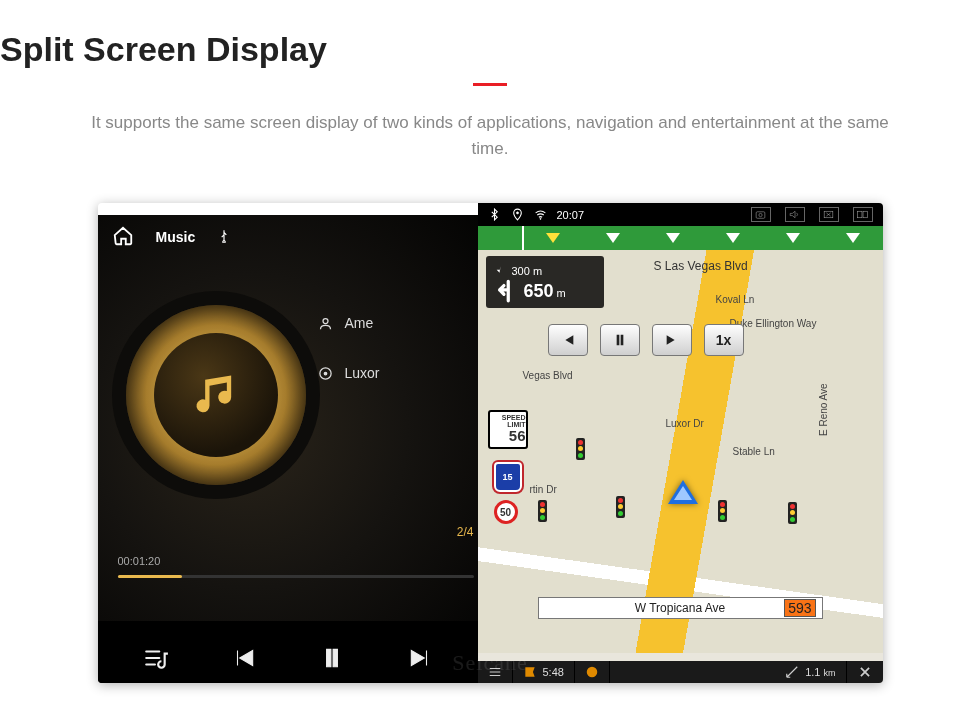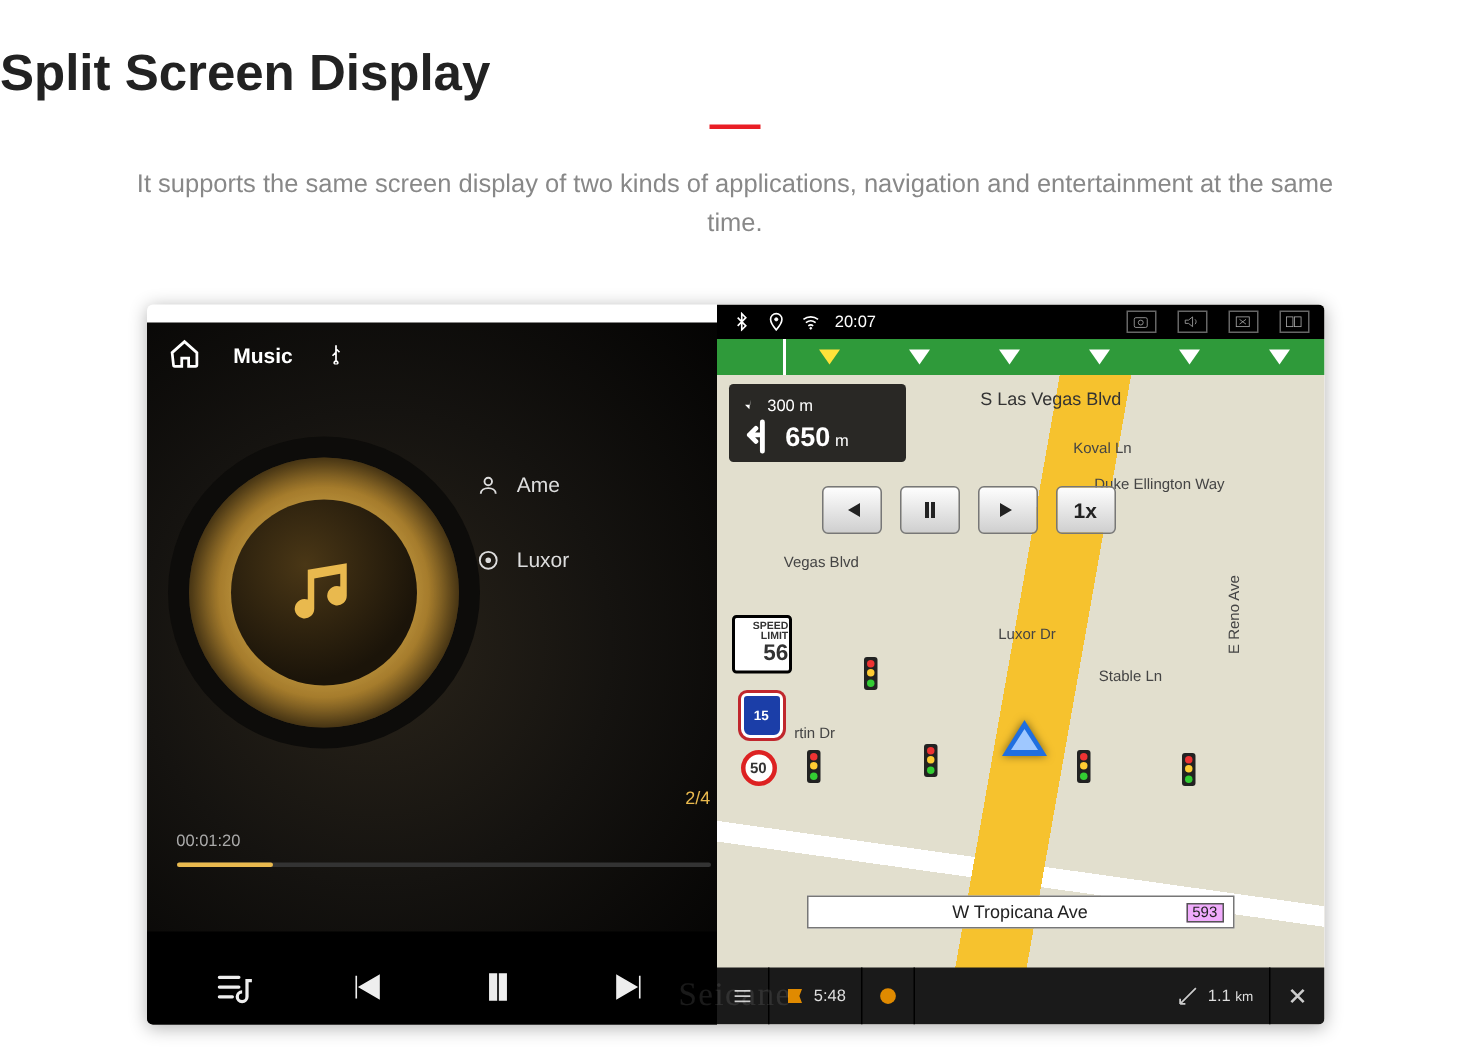--- a/index.html
+++ b/index.html
@@ -56,27 +56,27 @@
   .shield{position:absolute;left:16px;top:212px;width:28px;height:30px;background:#1b3ea8;border-radius:4px 4px 6px 6px;color:#fff;display:flex;flex-direction:column;align-items:center;justify-content:center;font-size:9px;font-weight:700;border:2px solid #fff;box-shadow:0 0 0 2px #c0272d}
   .simbtn{position:absolute;top:74px;width:40px;height:32px;background:linear-gradient(#fefefe,#cfcfcf);border:1px solid #777;border-radius:4px;display:flex;align-items:center;justify-content:center;font-size:14px;color:#222;cursor:pointer}
   .simbtn svg{width:16px;height:16px;fill:#222}
   .cursor{position:absolute;left:190px;top:230px;width:0;height:0;border-left:15px solid transparent;border-right:15px solid transparent;border-bottom:24px solid #1f6fe0;filter:drop-shadow(0 0 3px rgba(0,0,0,.5))}
   .cursor::after{content:"";position:absolute;left:-9px;top:6px;width:0;height:0;border-left:9px solid transparent;border-right:9px solid transparent;border-bottom:14px solid #9fc8ff}
   .tlight{position:absolute;width:9px;height:22px;background:#222;border-radius:2px;display:flex;flex-direction:column;align-items:center;justify-content:space-around;padding:1px 0}
   .tlight i{width:5px;height:5px;border-radius:50%}
   .tlight i:nth-child(1){background:#e33}
   .tlight i:nth-child(2){background:#fc3}
   .tlight i:nth-child(3){background:#3c3}
-  .navbar{position:absolute;left:0;right:0;bottom:0;height:38px;background:#1a1a1a;display:flex;align-items:center;color:#ddd;font-size:11px}
+  .navbar{position:absolute;left:0;right:0;bottom:0;height:22px;background:#1a1a1a;display:flex;align-items:center;color:#ddd;font-size:11px}
   .nb-seg{display:flex;align-items:center;gap:6px;padding:0 10px;height:100%;border-right:1px solid #000;cursor:pointer}
   .nb-seg svg{width:14px;height:14px}
   .nb-spacer{flex:1}
   .nb-close{width:36px;display:flex;align-items:center;justify-content:center;height:100%;cursor:pointer}
   .streetbar{position:absolute;left:60px;right:60px;bottom:34px;height:22px;background:#fff;border:1px solid #777;display:flex;align-items:center;justify-content:center;font-size:12px;color:#222}
-  .streetbar .tag{position:absolute;right:6px;font-size:10px;border:1px solid #555;padding:0 3px;background:#f0abfc}
+  .streetbar .tag{position:absolute;right:6px;font-size:14px;border:1px solid #555;padding:0 3px;background:#f97316}
   
   .ic14{width:15px;height:15px;stroke:#ddd;fill:none;stroke-width:2}
 </style>
 </head>
 <body>
 
 <h1 class="page-title">Split Screen Display</h1>
 <div class="underline"></div>
 <p class="subtitle">It supports the same screen display of two kinds of applications, navigation and entertainment at the same time.</p>
 

